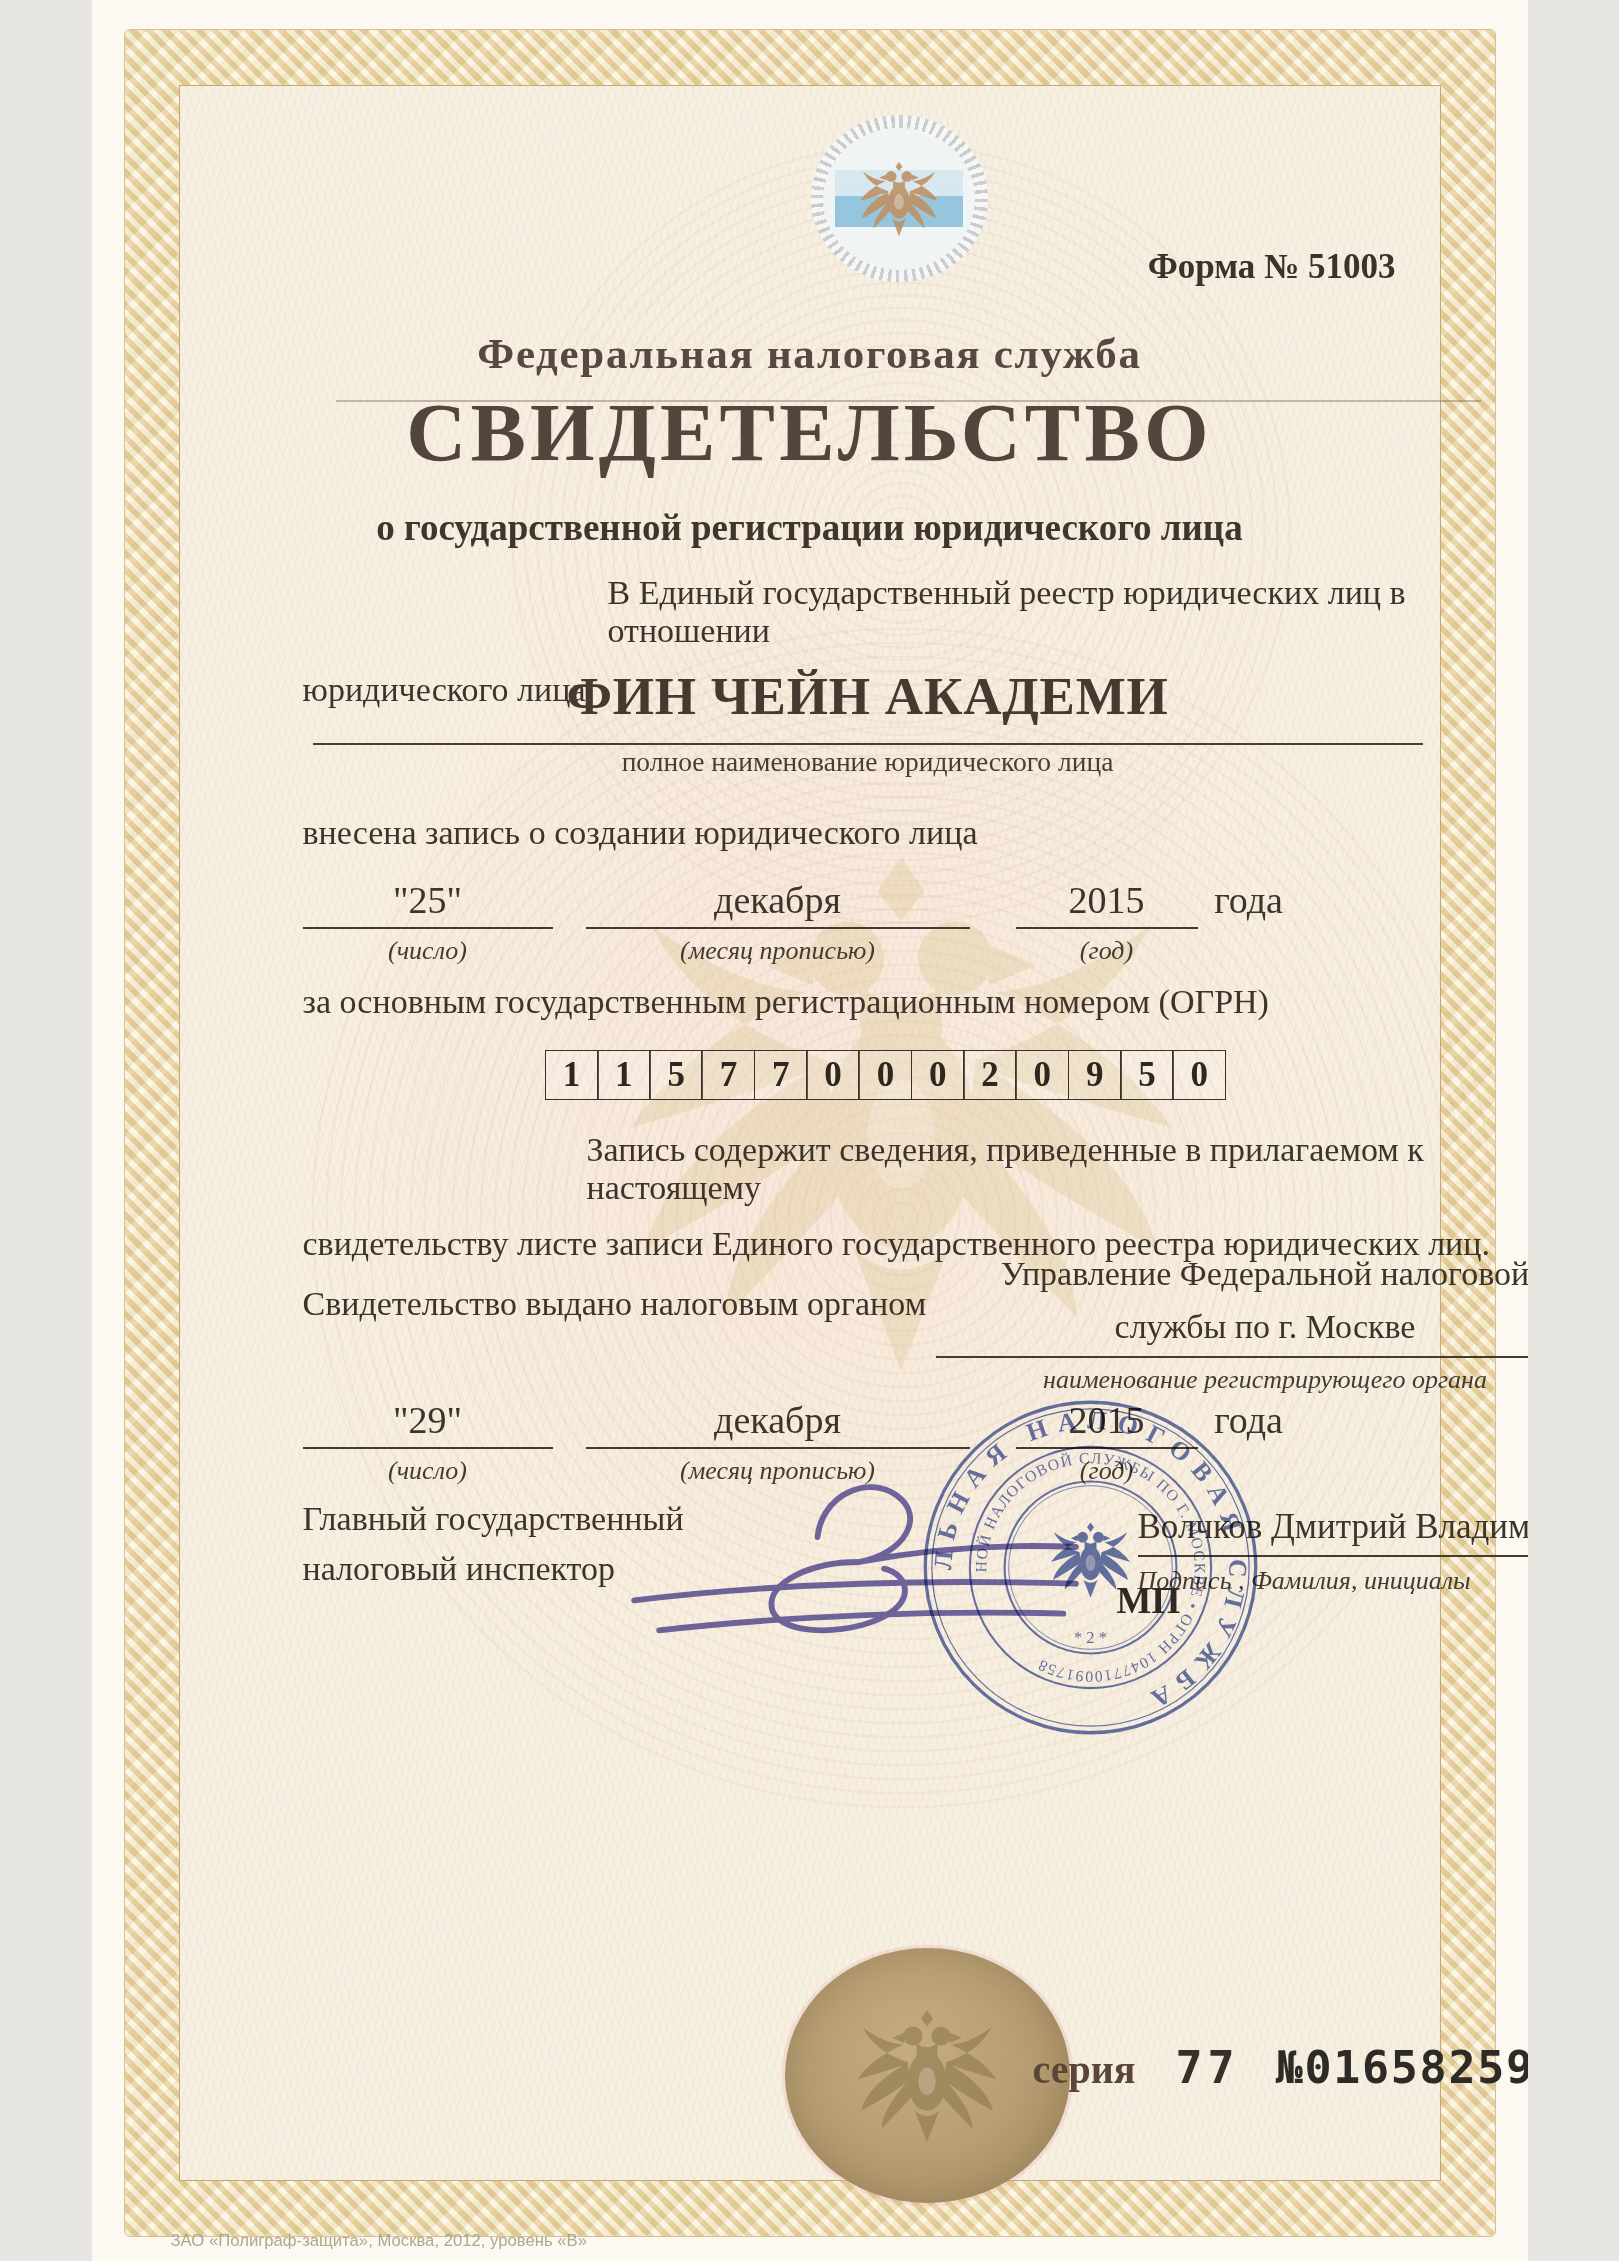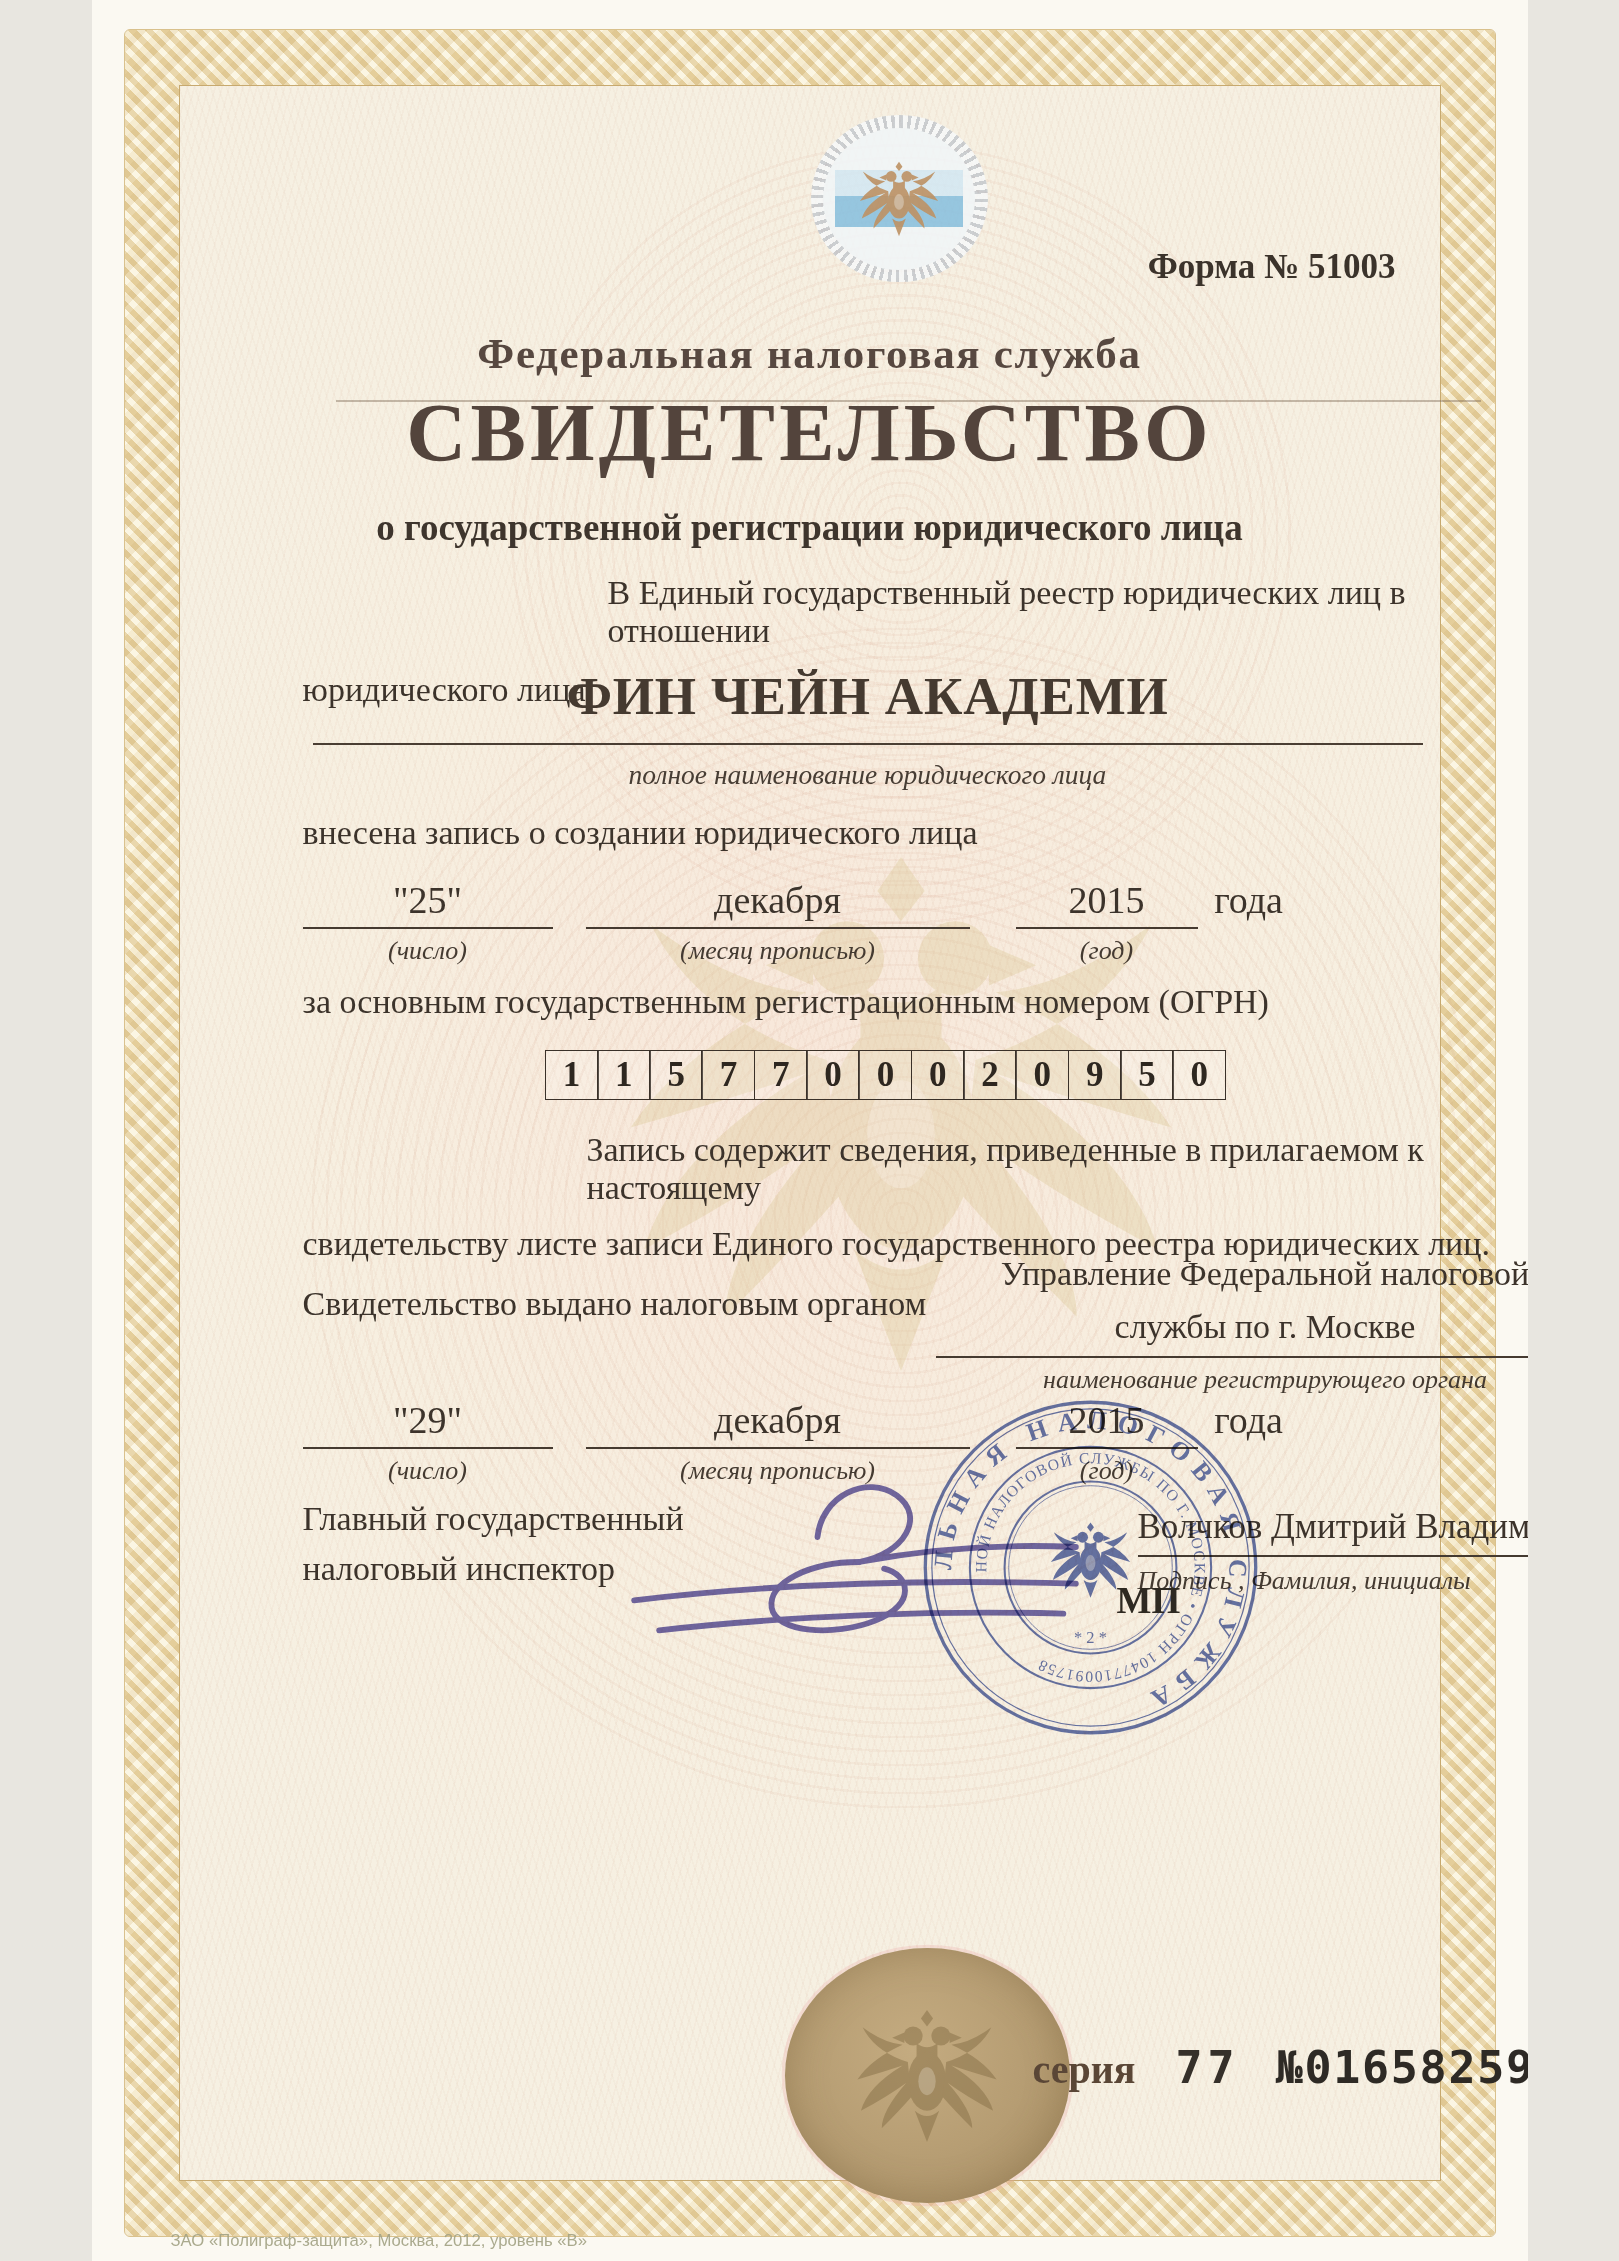--- a/index.html
+++ b/index.html
@@ -45,21 +45,21 @@
   .doc-title{top:384px;font-size:83px;font-weight:bold;letter-spacing:4.2px;color:#53443c;}
   .doc-subtitle{top:506px;font-size:37px;font-weight:bold;color:#3e352d;}
 
   .intro{left:211px;top:574px;width:1252px;font-size:34px;}
   .intro .l1{padding-left:305px;}
   .intro .l2{margin-top:21px;}
 
   .company{left:221px;top:666px;width:1110px;text-align:center;}
   .company-name{font-size:53px;font-weight:bold;letter-spacing:0.8px;color:#453a30;
      padding-bottom:17px;border-bottom:2.5px solid #4a3e33;}
-  .company-caption{margin-top:14px;font-style:italic;font-size:27.5px;color:#473d34;}
+  .company-caption{margin-top:1px;font-size:27.5px;color:#473d34;}
 
   .record-line{left:211px;top:814px;font-size:34px;}
 
   .date-row{display:flex;align-items:flex-start;}
   .date-row1{left:211px;top:878px;}
   .date-row2{left:211px;top:1398px;}
   .date-cell{display:flex;flex-direction:column;text-align:center;}
   .cell-day{width:250px;}
   .cell-month{width:384px;margin-left:33px;}
   .cell-year{width:182px;margin-left:46px;}

